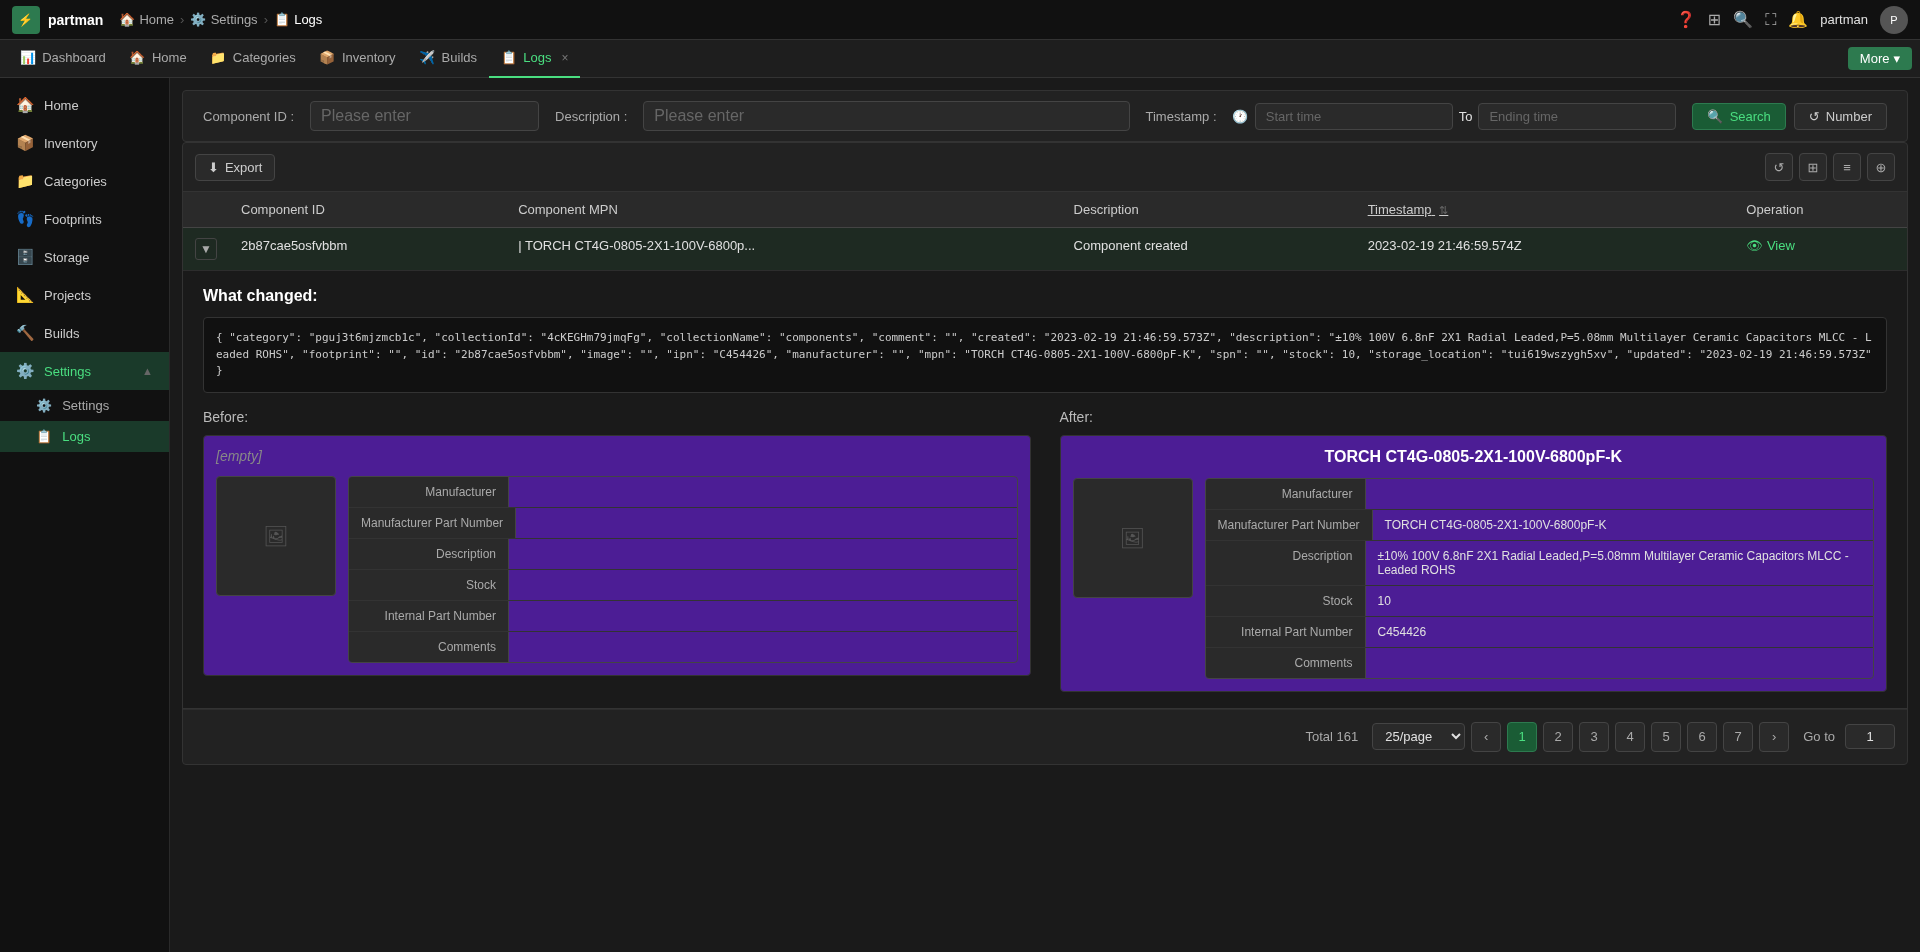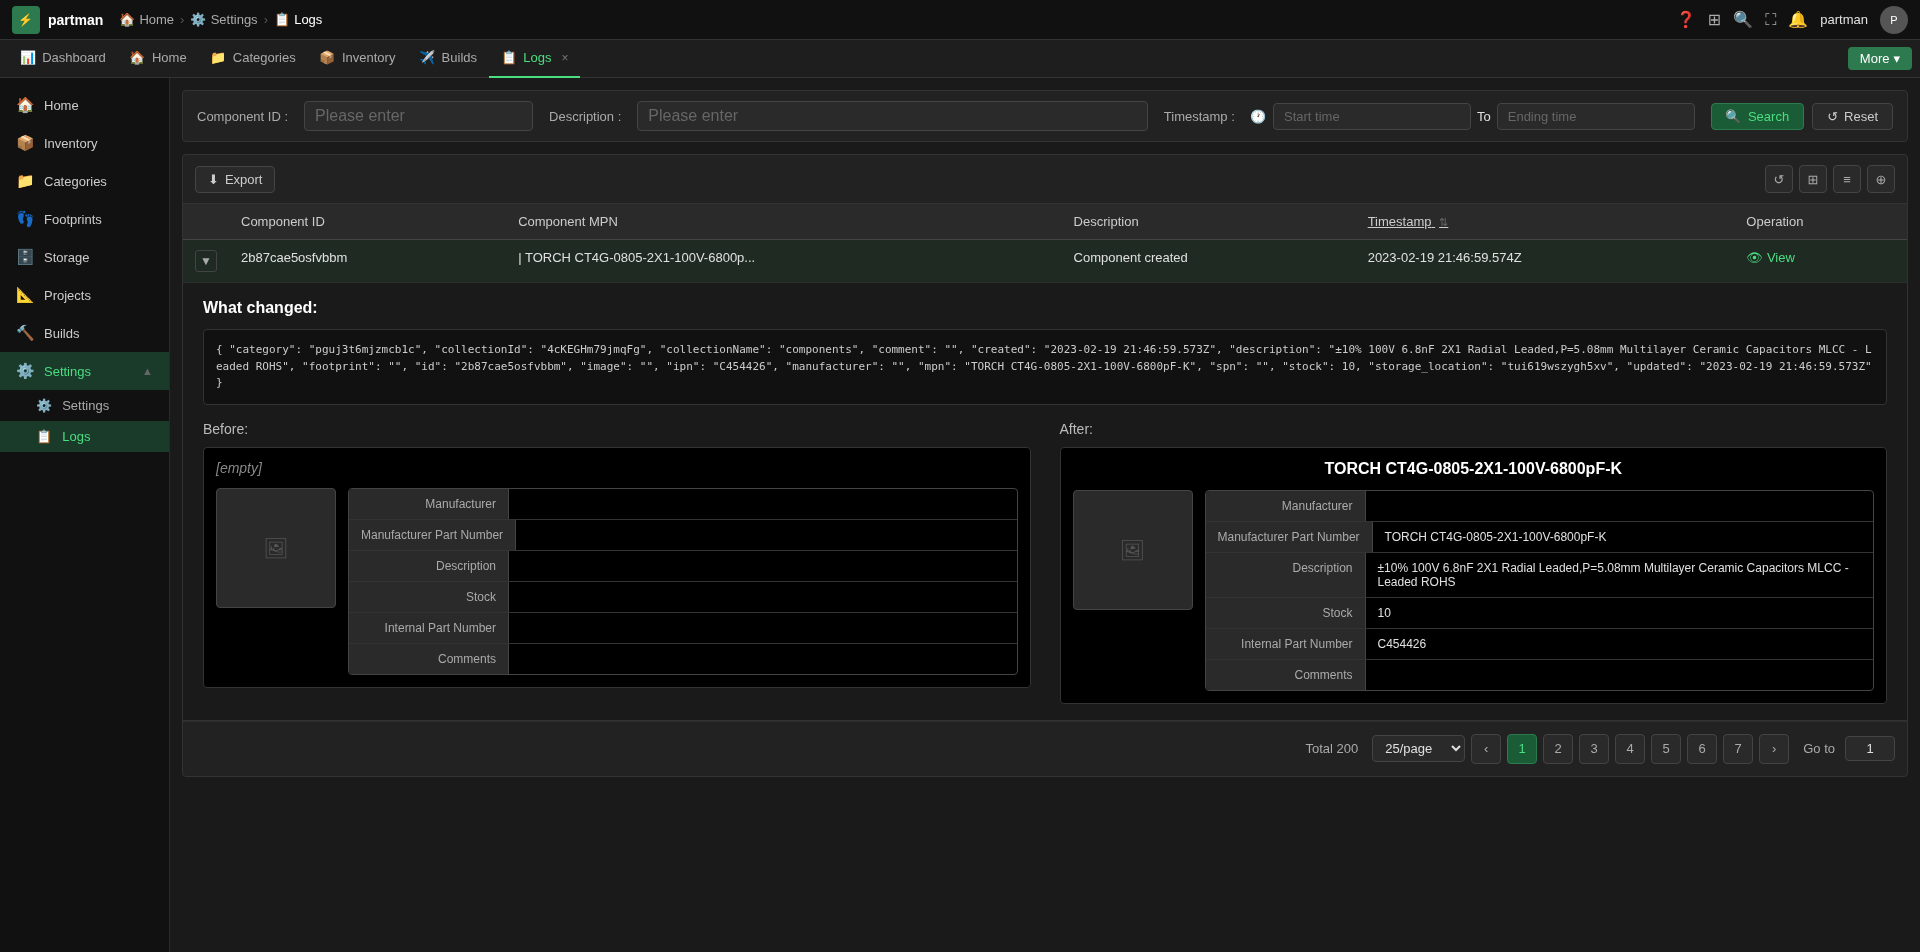--- a/index.html
+++ b/index.html
@@ -36,21 +36,21 @@
     .sidebar-item-icon { font-size: 15px; width: 18px; text-align: center; }
     .sidebar-sub { padding-left: 0; }
     .sidebar-sub-item { display: flex; align-items: center; gap: 10px; padding: 8px 16px 8px 36px; color: #aaa; cursor: pointer; font-size: 13px; }
     .sidebar-sub-item.active { color: #4ade80; background: #1a3a2a; }
     .sidebar-chevron { margin-left: auto; font-size: 11px; color: #666; }
 
     
     .content { flex: 1; overflow-y: auto; background: #1a1a1a; padding: 12px; }
 
     
-    .filter-bar { background: #222; border: 1px solid #333; border-radius: 4px; padding: 10px 14px; display: flex; align-items: center; gap: 16px; margin-bottom: 12px; }
+    .filter-bar { background: #222; border: 1px solid #333; border-radius: 4px; padding: 10px 20px; display: flex; align-items: center; gap: 16px; margin-bottom: 0; }
     .filter-label { color: #aaa; font-size: 13px; white-space: nowrap; }
     .filter-input { background: #2a2a2a; border: 1px solid #444; border-radius: 4px; color: #e0e0e0; padding: 5px 10px; font-size: 16px; min-width: 200px; }
     .filter-input::placeholder { color: #666; }
     .timestamp-group { display: flex; align-items: center; gap: 6px; }
     .timestamp-input { background: #2a2a2a; border: 1px solid #444; border-radius: 4px; color: #e0e0e0; padding: 5px 10px; font-size: 13px; min-width: 120px; }
     .timestamp-input::placeholder { color: #666; }
     .filter-actions { margin-left: auto; display: flex; gap: 8px; }
     .btn-search { background: #1a5c35; color: #4ade80; border: 1px solid #2d7a4f; padding: 5px 14px; border-radius: 4px; cursor: pointer; font-size: 13px; display: flex; align-items: center; gap: 6px; }
     .btn-reset { background: #2a2a2a; color: #ccc; border: 1px solid #444; padding: 5px 14px; border-radius: 4px; cursor: pointer; font-size: 13px; display: flex; align-items: center; gap: 6px; }
 
@@ -72,21 +72,21 @@
     .expand-btn { background: none; border: 1px solid #444; color: #aaa; width: 22px; height: 22px; border-radius: 3px; cursor: pointer; display: flex; align-items: center; justify-content: center; font-size: 12px; }
     .view-link { color: #4ade80; cursor: pointer; font-size: 13px; display: flex; align-items: center; gap: 4px; text-decoration: none; }
 
     
     .expanded-content { padding: 16px 20px; background: #1a1a1a; border-bottom: 1px solid #333; }
     .what-changed-title { font-size: 16px; font-weight: 600; color: #fff; margin-bottom: 12px; }
     .json-block { background: #111; border: 1px solid #333; border-radius: 4px; padding: 12px; font-family: monospace; font-size: 11px; color: #ccc; line-height: 1.5; margin-bottom: 16px; white-space: pre-wrap; word-break: break-all; }
     .before-after { display: flex; gap: 29px; }
     .before-section, .after-section { flex: 1; }
     .ba-label { font-size: 14px; color: #bbb; margin-bottom: 10px; }
-    .ba-content { background: #000000; border: 1px solid #333; border-radius: 4px; padding: 12px; min-height: 200px; }
+    .ba-content { background: #4c1d95; border: 1px solid #333; border-radius: 4px; padding: 12px; min-height: 200px; }
     .ba-empty { color: #888; font-size: 14px; font-style: italic; }
     .after-title { font-size: 16px; font-weight: 600; color: #fff; text-align: center; margin-bottom: 12px; }
     .component-detail { display: flex; gap: 12px; }
     .component-image { width: 120px; height: 120px; background: #2a2a2a; border: 1px solid #444; border-radius: 4px; display: flex; align-items: center; justify-content: center; flex-shrink: 0; }
     .component-fields { flex: 1; border: 1px solid #444; border-radius: 4px; overflow: hidden; }
     .field-row { display: flex; border-bottom: 1px solid #333; }
     .field-row:last-child { border-bottom: none; }
     .field-label { background: #2a2a2a; color: #aaa; padding: 8px 12px; min-width: 160px; font-size: 12px; text-align: right; border-right: 1px solid #444; }
     .field-value { padding: 8px 12px; color: #e0e0e0; font-size: 12px; flex: 1; }
     .before-image { width: 120px; height: 120px; background: #2a2a2a; border: 1px solid #444; border-radius: 4px; display: flex; align-items: center; justify-content: center; }
@@ -235,21 +235,21 @@
         <span>To</span>
         <input class="timestamp-input" placeholder="Ending time" style="">
       </div>
       <div class="filter-actions">
         <button class="btn-search">
           <span>🔍</span>
           <span>Search</span>
         </button>
         <button class="btn-reset">
           <span>↺</span>
-          <span>Reset</span>
+          <span>Number</span>
         </button>
       </div>
     </div>
 
     <div class="table-section">
       <div class="table-toolbar">
         <button class="btn-export">
           <span>⬇</span>
           <span>Export</span>
         </button>
@@ -387,21 +387,21 @@
                 </div>
               </div>
             </td>
           </tr>
         </tbody>
       </table>
 
       <div class="pagination">
         <span class="page-info">
           <span>Total</span>
-          <span>200</span>
+          <span>161</span>
         </span>
         <select class="per-page-select"><option>10/page</option><option selected="">25/page</option><option>50/page</option><option>100/page</option></select>
         <button class="page-btn">‹</button>
         <button class="page-btn active">1</button>
         <button class="page-btn">2</button>
         <button class="page-btn">3</button>
         <button class="page-btn">4</button>
         <button class="page-btn">5</button>
         <button class="page-btn">6</button>
         <button class="page-btn">7</button>

